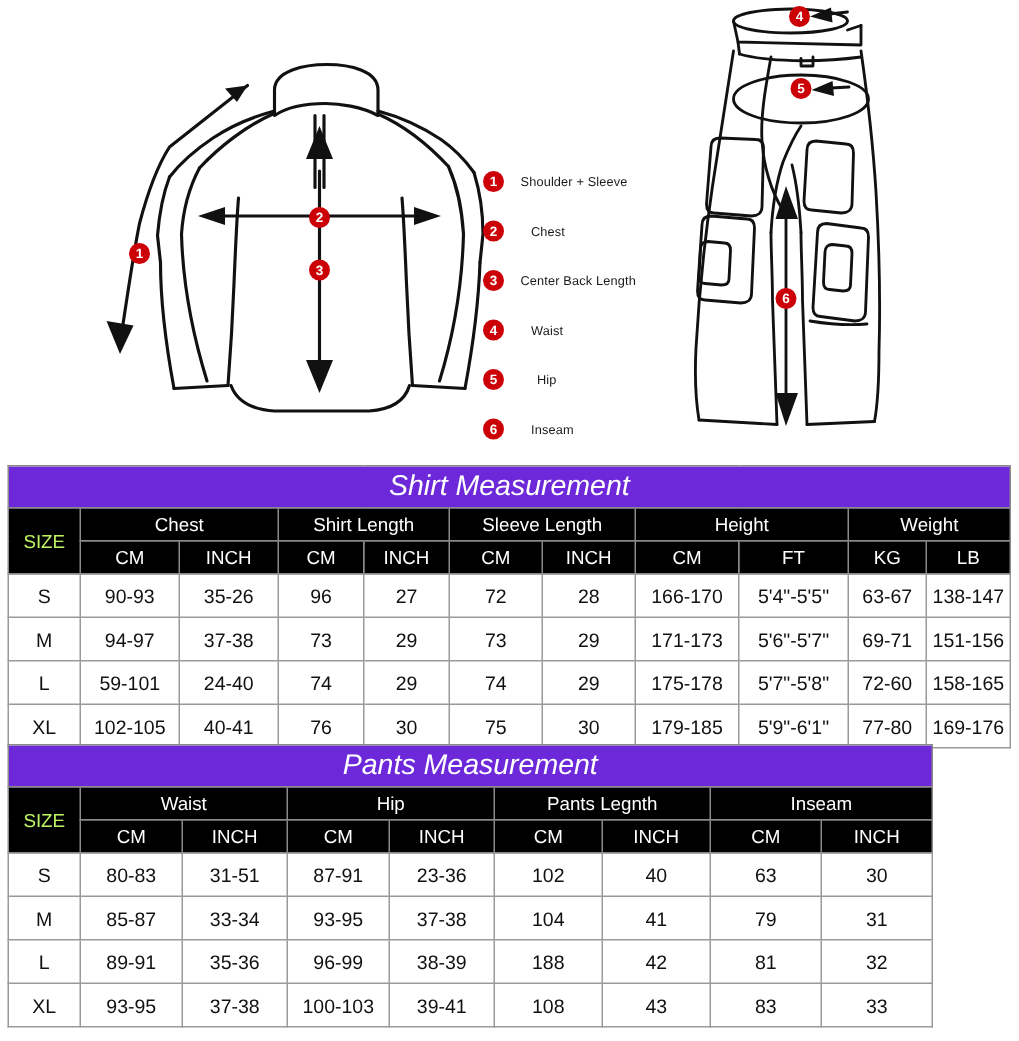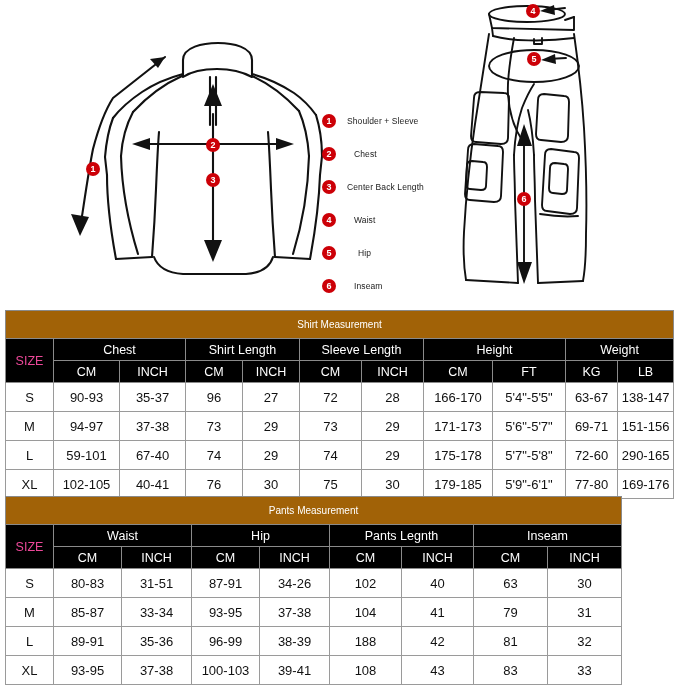--- a/index.html
+++ b/index.html
@@ -88,36 +88,37 @@
   #pants-table { left: 5px; top: 496px; width: 616px; }
 
   .chart-table td, .chart-table th {
     border: 1px solid #8a8a8a;
     text-align: center;
     vertical-align: middle;
     font-weight: normal;
     padding: 0;
   }
   .title-cell {
-    background: #a16207;
+    background: #6d28d9;
     color: #ffffff;
-    font-size: 10px;
+    font-size: 19px;
     height: 27px;
     border: 1px solid #000000;
+    font-style: italic;
   }
   .hdr {
     background: #000000;
     color: #ffffff;
     font-size: 12.5px;
     height: 21px;
     border: 1px solid #ffffff;
   }
   .hdr-size {
     background: #000000;
-    color: #ec4899;
+    color: #bef264;
     font-size: 12.5px;
     border: 1px solid #ffffff;
   }
   .chart-table tbody td {
     background: #ffffff;
     color: #111111;
     font-size: 13px;
     height: 28px;
     border: 1px solid #9a9a9a;
   }
@@ -321,21 +322,21 @@
       <td class="hdr">CM</td>
       <td class="hdr">FT</td>
       <td class="hdr">KG</td>
       <td class="hdr">LB</td>
     </tr>
   </thead>
   <tbody>
     <tr>
       <td>S</td>
       <td>90-93</td>
-      <td>35-37</td>
+      <td>35-26</td>
       <td>96</td>
       <td>27</td>
       <td>72</td>
       <td>28</td>
       <td>166-170</td>
       <td>5'4"-5'5"</td>
       <td>63-67</td>
       <td>138-147</td>
     </tr>
     <tr>
@@ -347,29 +348,29 @@
       <td>73</td>
       <td>29</td>
       <td>171-173</td>
       <td>5'6"-5'7"</td>
       <td>69-71</td>
       <td>151-156</td>
     </tr>
     <tr>
       <td>L</td>
       <td>59-101</td>
-      <td>67-40</td>
+      <td>24-40</td>
       <td>74</td>
       <td>29</td>
       <td>74</td>
       <td>29</td>
       <td>175-178</td>
       <td>5'7"-5'8"</td>
       <td>72-60</td>
-      <td>290-165</td>
+      <td>158-165</td>
     </tr>
     <tr>
       <td>XL</td>
       <td>102-105</td>
       <td>40-41</td>
       <td>76</td>
       <td>30</td>
       <td>75</td>
       <td>30</td>
       <td>179-185</td>
@@ -413,21 +414,21 @@
       <td class="hdr">CM</td>
       <td class="hdr">INCH</td>
     </tr>
   </thead>
   <tbody>
     <tr>
       <td>S</td>
       <td>80-83</td>
       <td>31-51</td>
       <td>87-91</td>
-      <td>34-26</td>
+      <td>23-36</td>
       <td>102</td>
       <td>40</td>
       <td>63</td>
       <td>30</td>
     </tr>
     <tr>
       <td>M</td>
       <td>85-87</td>
       <td>33-34</td>
       <td>93-95</td>

